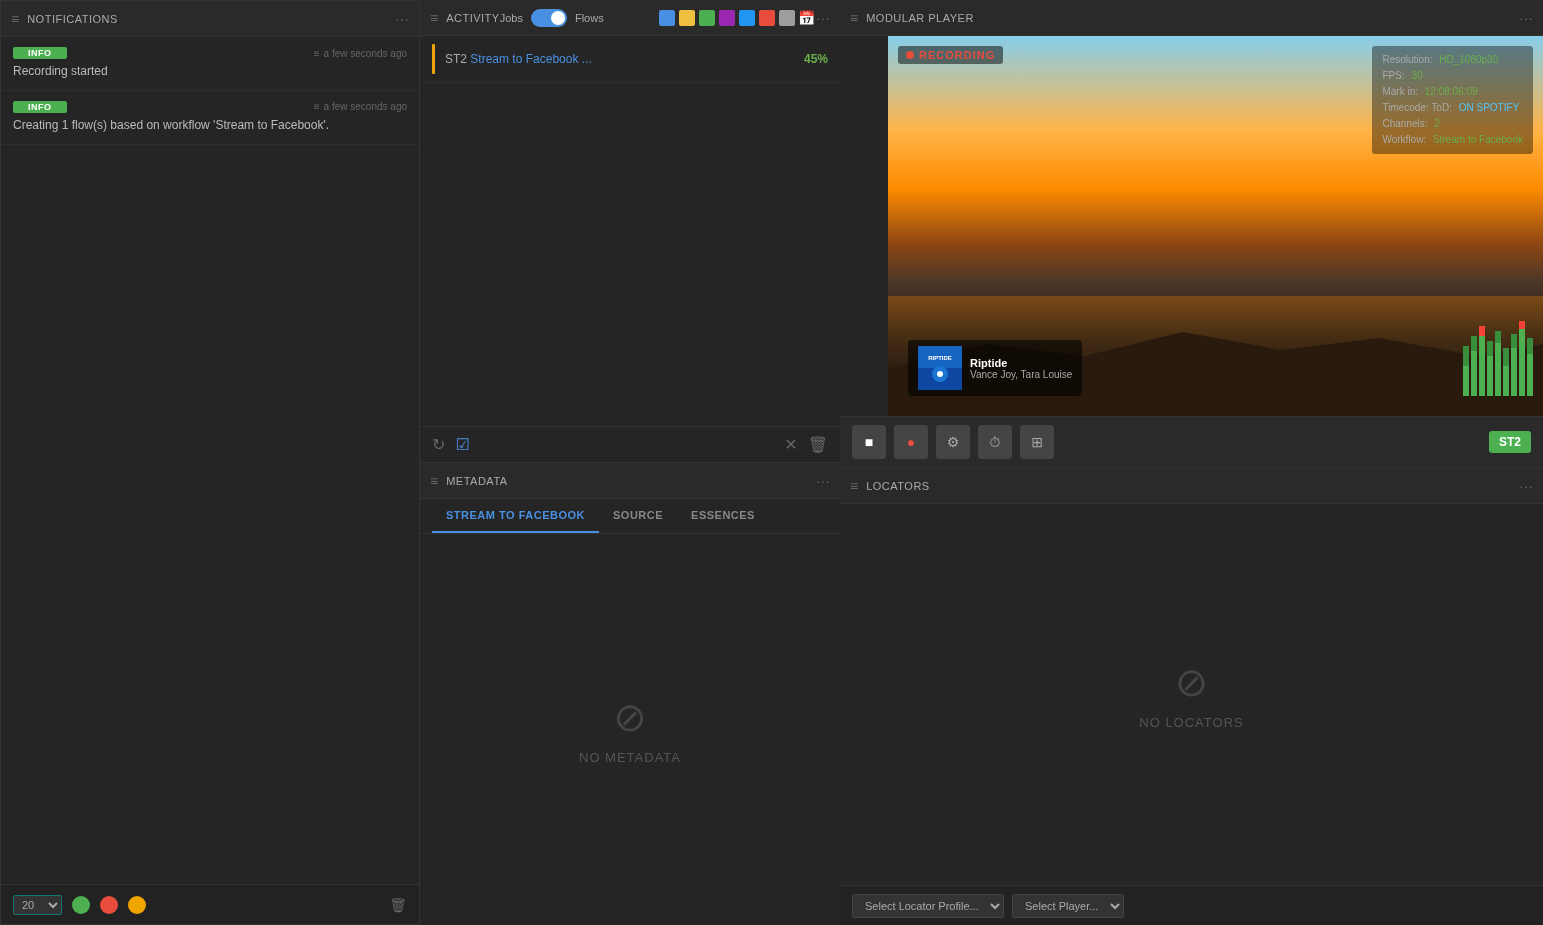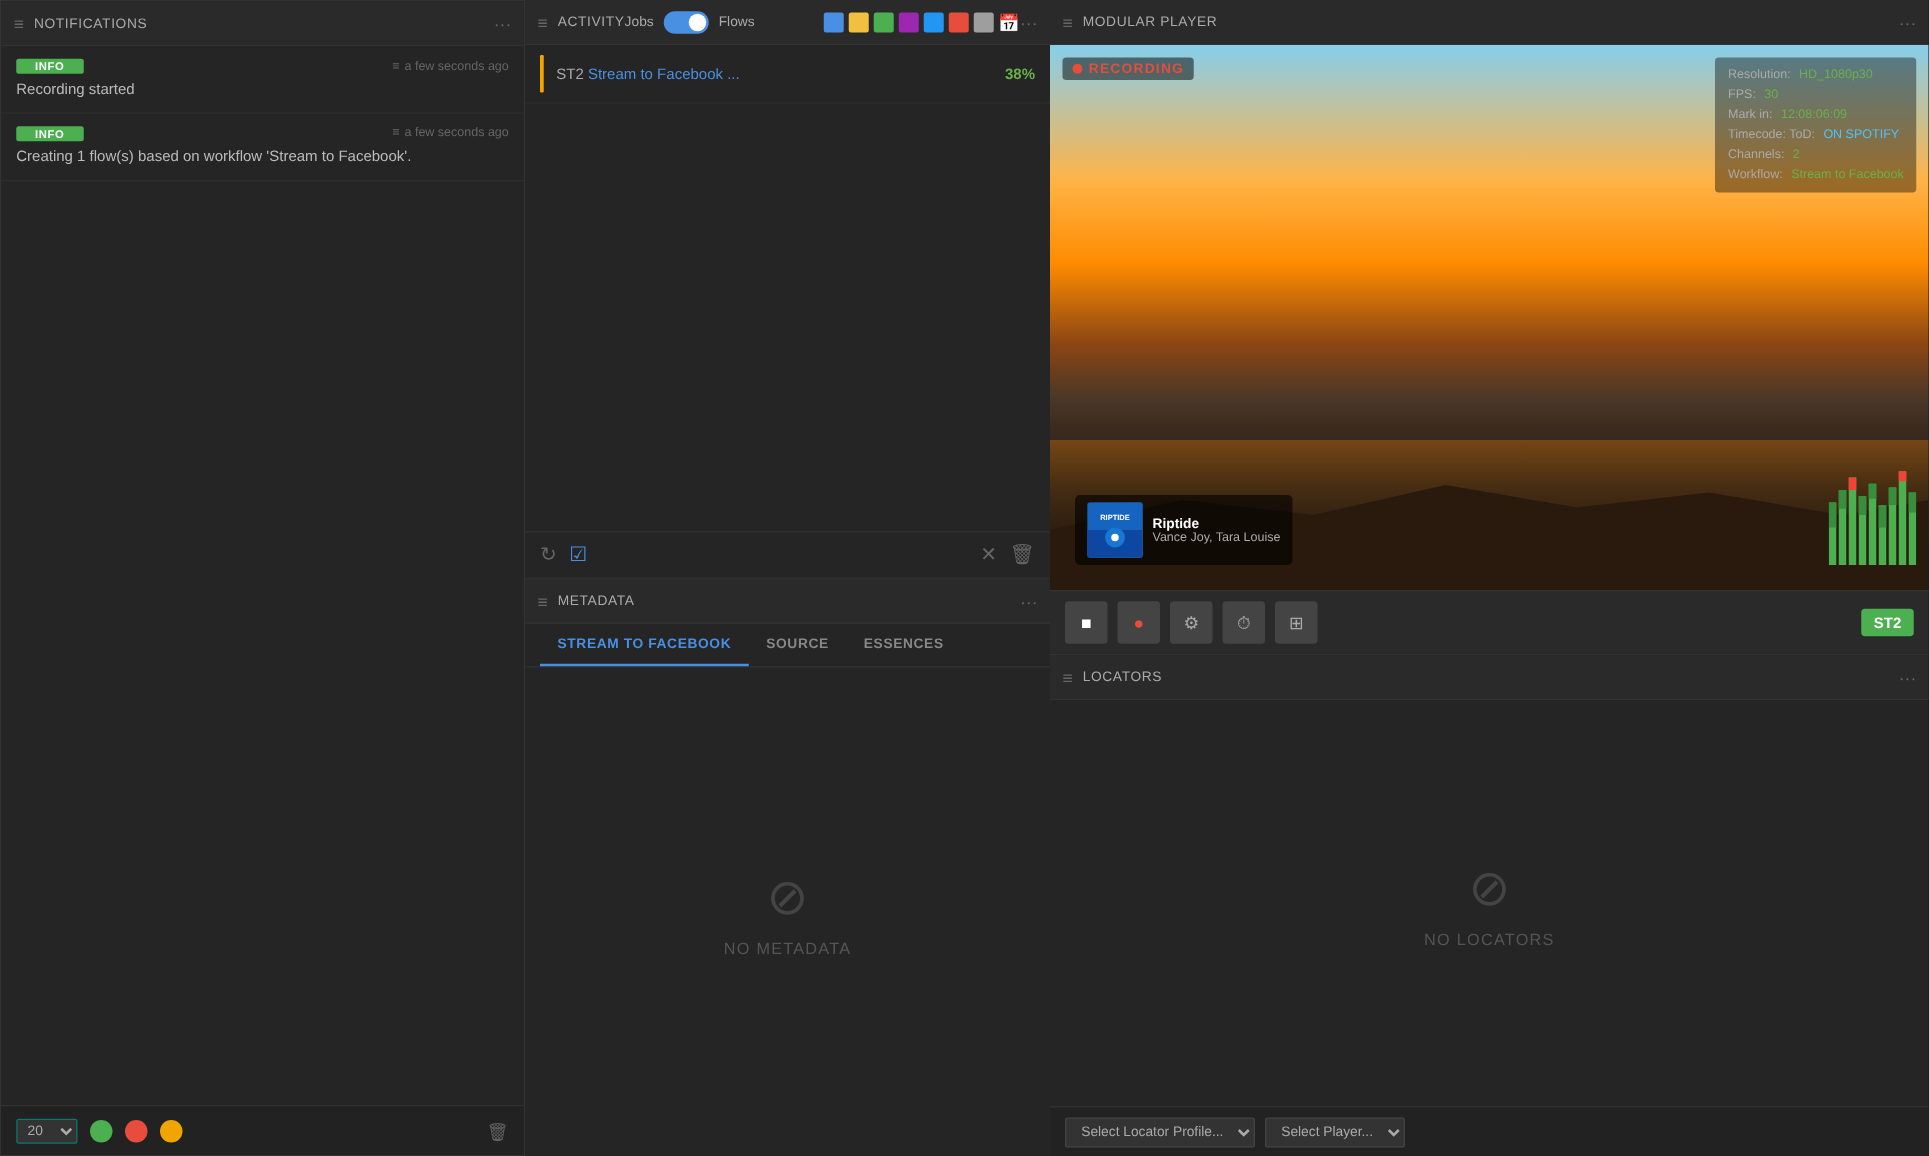--- a/index.html
+++ b/index.html
@@ -202,22 +202,23 @@
       flex-direction: column;
     }
     .player-panel {
       display: flex;
       flex-direction: column;
       border-bottom: 1px solid #333;
     }
     .player-video-area {
       position: relative;
       background: #000;
-      height: 436px;
+      height: 380px;
       overflow: hidden;
+      margin-left: 48px;
     }
     .player-video-bg {
       width: 100%;
       height: 100%;
       background: linear-gradient(180deg, 
         #87CEEB 0%, 
         #FFB347 25%, 
         #FF8C00 40%,
         #8B4513 55%,
         #4a3728 65%,
@@ -566,21 +567,21 @@
           </div>
         </div>
         <span class="more-icon">···</span>
       </div>
       <div class="activity-list">
         <div class="activity-item">
           <div class="activity-bar"></div>
           <span class="activity-name">
             <span style="color:#aaa;">ST2&nbsp;</span><span class="flow-name">Stream to Facebook ...</span>
           </span>
-          <span class="activity-progress">38%</span>
+          <span class="activity-progress">45%</span>
         </div>
       </div>
       <div style="flex:1;"></div>
       <div class="activity-footer">
         <span class="footer-icon">↻</span>
         <span class="footer-icon active">☑</span>
         <span style="flex:1;"></span>
         <span class="footer-icon">✕</span>
         <span class="footer-icon">🗑</span>
       </div>

